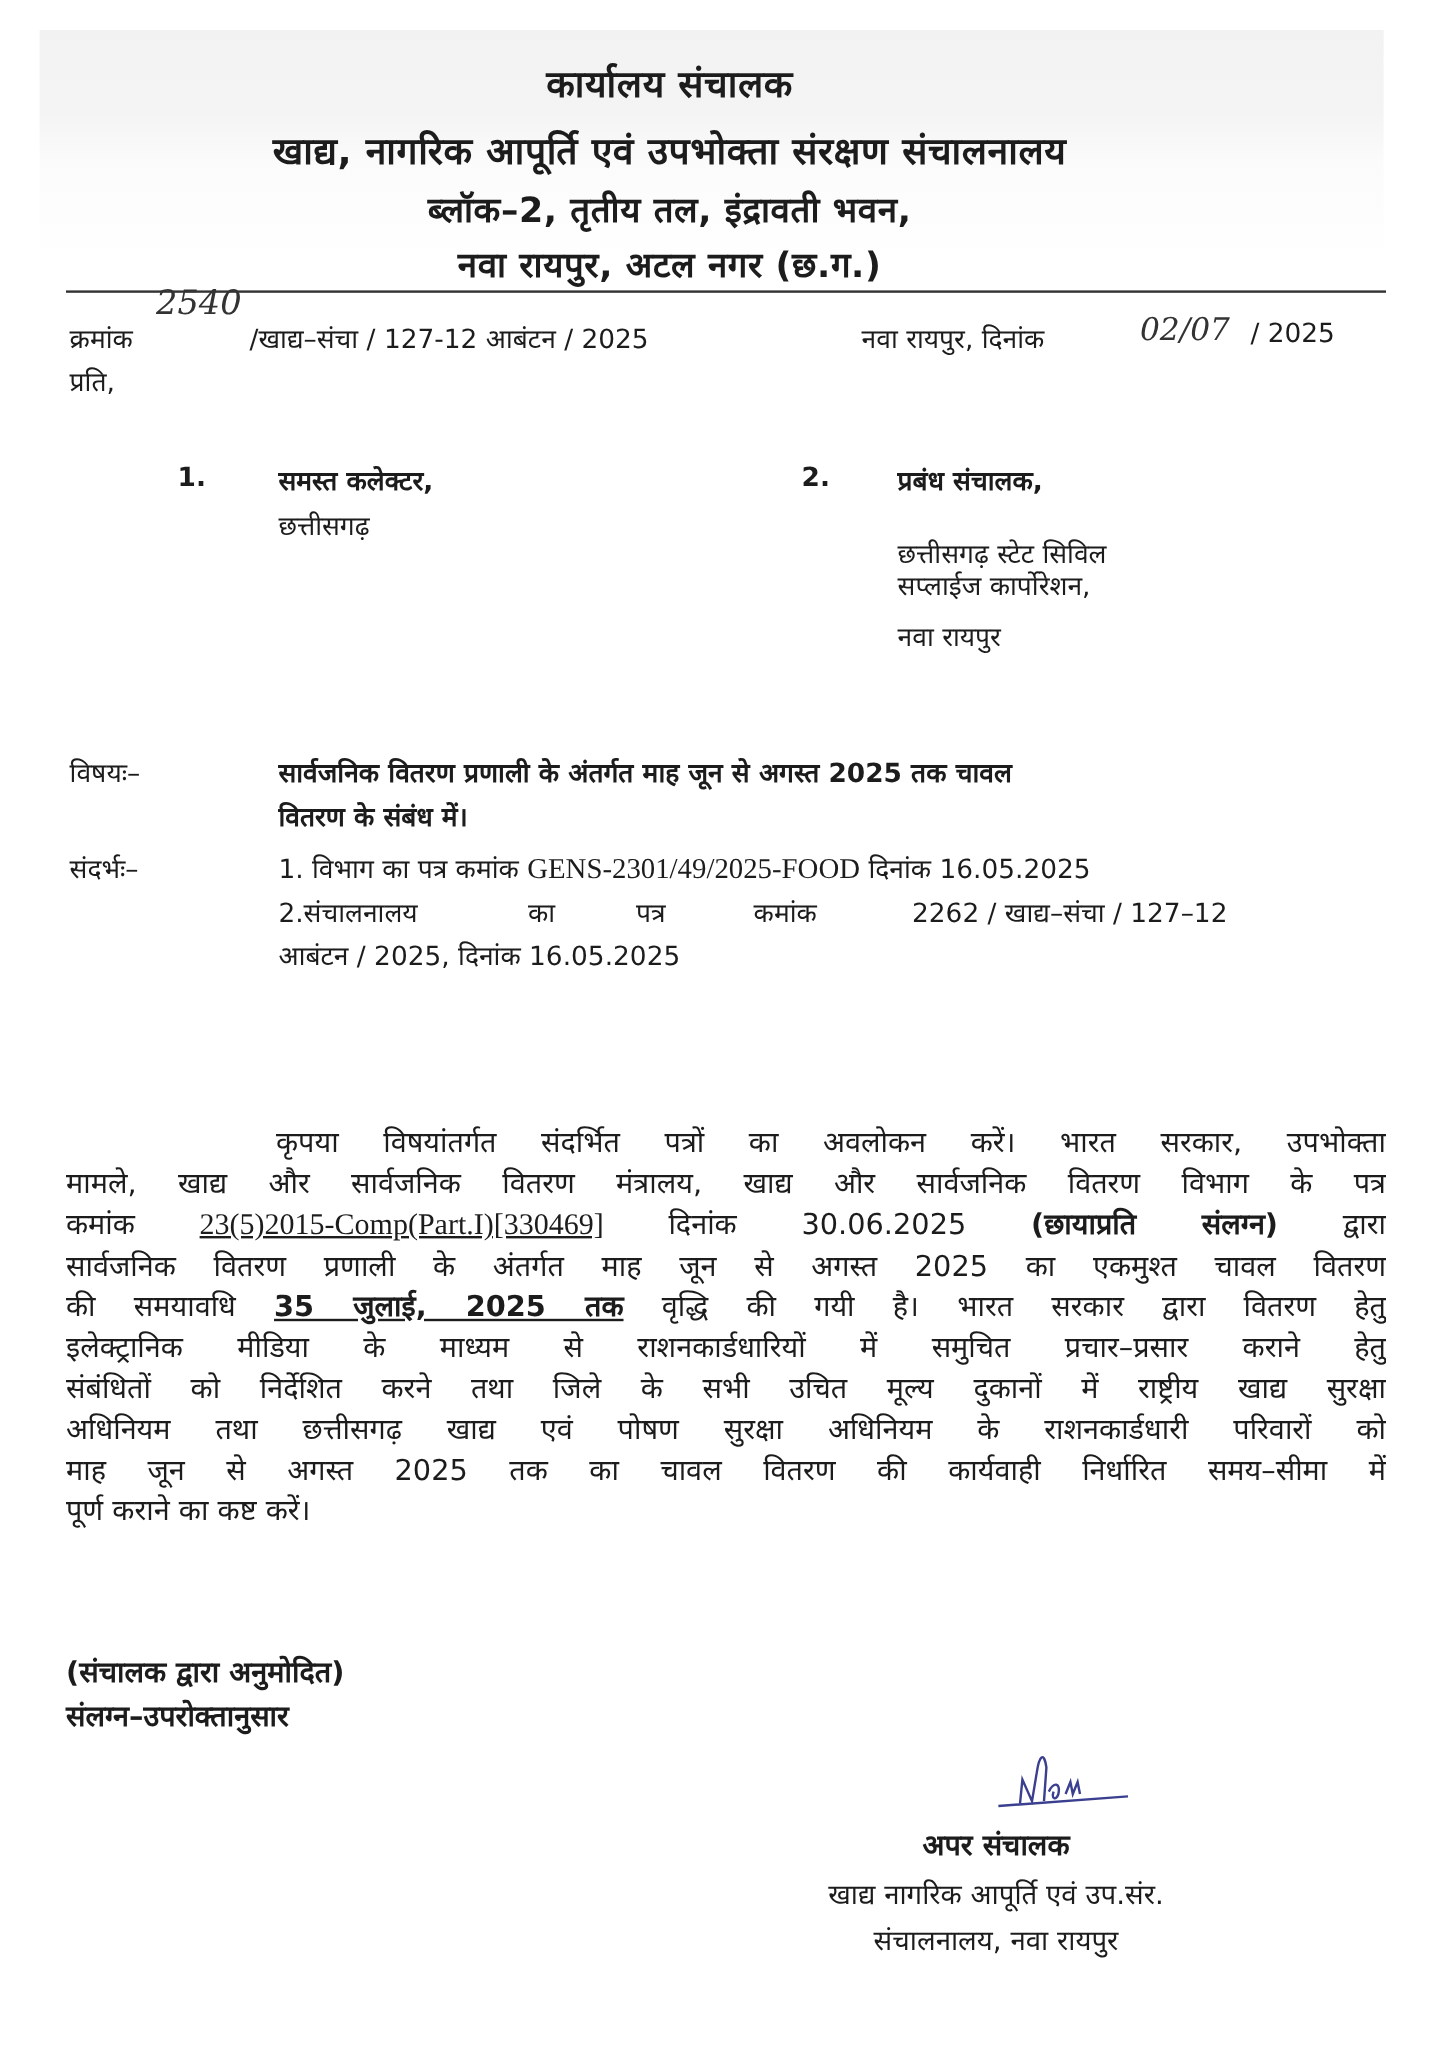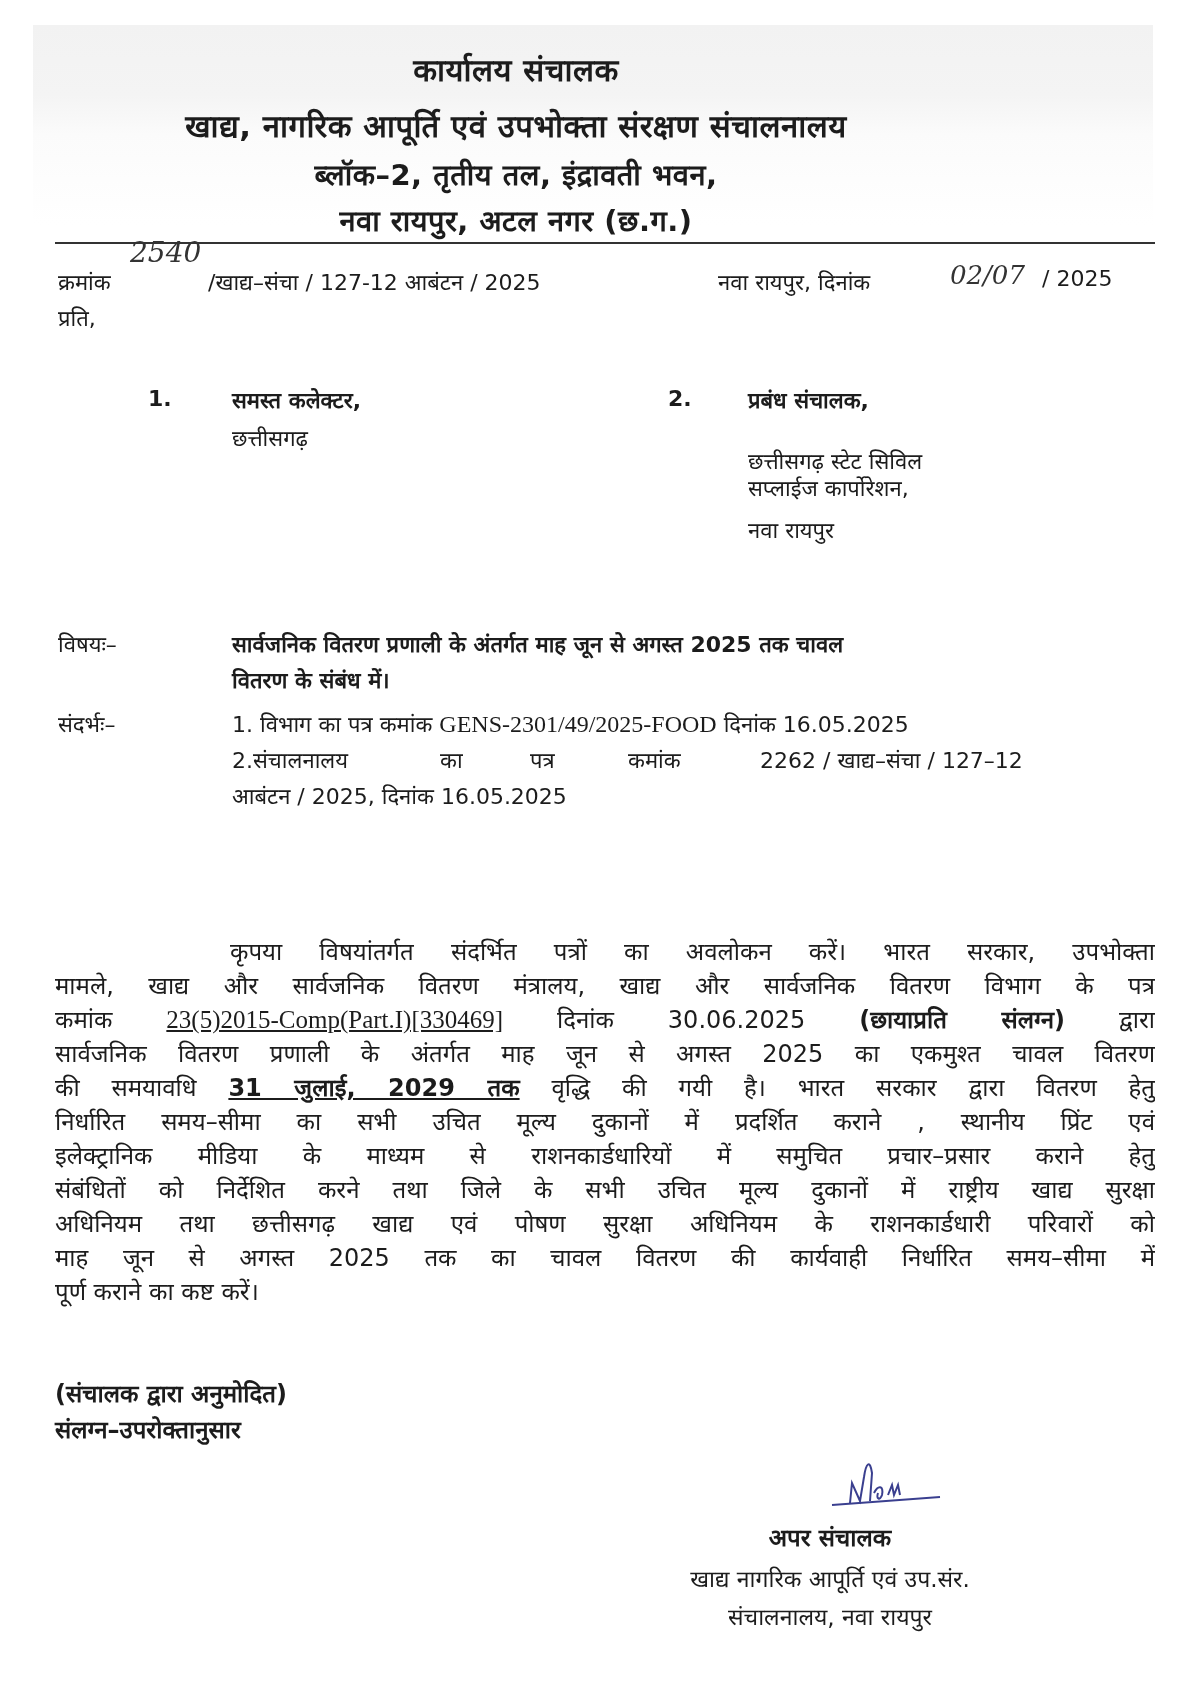--- a/index.html
+++ b/index.html
@@ -5,21 +5,21 @@
   html, body { margin: 0; padding: 0; background: #ffffff; }
   body {
     width: 1200px; height: 1705px; position: relative; overflow: hidden;
     font-family: "DejaVu Sans", "Liberation Sans", sans-serif;
     color: #1c1c1c;
   }
   .page {
     position: absolute; left: 33px; top: 25px; width: 1120px; height: 1680px;
     background: linear-gradient(#f2f2f2 0px, #f4f4f4 70px, #fbfbfb 110px, #ffffff 200px);
   }
-  .hdr { position: absolute; left: 0; width: 1032px; text-align: center; font-weight: bold; letter-spacing: 0.5px; }
+  .hdr { position: absolute; left: 0; width: 1032px; text-align: center; font-weight: bold; letter-spacing: 0.5px; padding-left: 42px; }
   .h1 { top: 48px; font-size: 31px; }
   .h2 { top: 104px; font-size: 31px; }
   .h3 { top: 154px; font-size: 29px; }
   .h4 { top: 200px; font-size: 29px; }
   .rule { position: absolute; left: 55px; top: 242px; width: 1100px; height: 2px; background: #333; }
   .abs { position: absolute; white-space: nowrap; }
   .t22 { font-size: 22px; }
   .t24 { font-size: 24px; }
   .bold { font-weight: bold; }
   .hand { font-family: "DejaVu Serif", serif; font-style: italic; color: #333; }
@@ -85,24 +85,23 @@
     <span>कमांक</span>
     <span class="serif" style="font-size:25px;text-decoration:underline;">23(5)2015-Comp(Part.I)[330469]</span>
     <span>दिनांक</span>
     <span>30.06.2025</span>
     <span class="bold">(छायाप्रति संलग्न)</span>
     <span>द्वारा</span>
   </span>
   <span class="line">सार्वजनिक वितरण प्रणाली के अंतर्गत माह जून से अगस्त 2025 का एकमुश्त चावल वितरण</span>
   <span class="line">
     <span>की समयावधि</span>
-    <span class="ul">31 जुलाई, 2029 तक</span>
+    <span class="ul">35 जुलाई, 2025 तक</span>
     <span>वृद्धि की गयी है। भारत सरकार द्वारा वितरण हेतु</span>
   </span>
-  <span class="line">निर्धारित समय–सीमा का सभी उचित मूल्य दुकानों में प्रदर्शित कराने , स्थानीय प्रिंट एवं</span>
   <span class="line">इलेक्ट्रानिक मीडिया के माध्यम से राशनकार्डधारियों में समुचित प्रचार–प्रसार कराने हेतु</span>
   <span class="line">संबंधितों को निर्देशित करने तथा जिले के सभी उचित मूल्य दुकानों में राष्ट्रीय खाद्य सुरक्षा</span>
   <span class="line">अधिनियम तथा छत्तीसगढ़ खाद्य एवं पोषण सुरक्षा अधिनियम के राशनकार्डधारी परिवारों को</span>
   <span class="line">माह जून से अगस्त 2025 तक का चावल वितरण की कार्यवाही निर्धारित समय–सीमा में</span>
   <span class="line last">पूर्ण कराने का कष्ट करें।</span>
 </div>
 
 <span class="abs t24 bold" style="left:55px; top:1376px;">(संचालक द्वारा अनुमोदित)</span>
 <span class="abs t24 bold" style="left:55px; top:1412px;">संलग्न–उपरोक्तानुसार</span>
 

